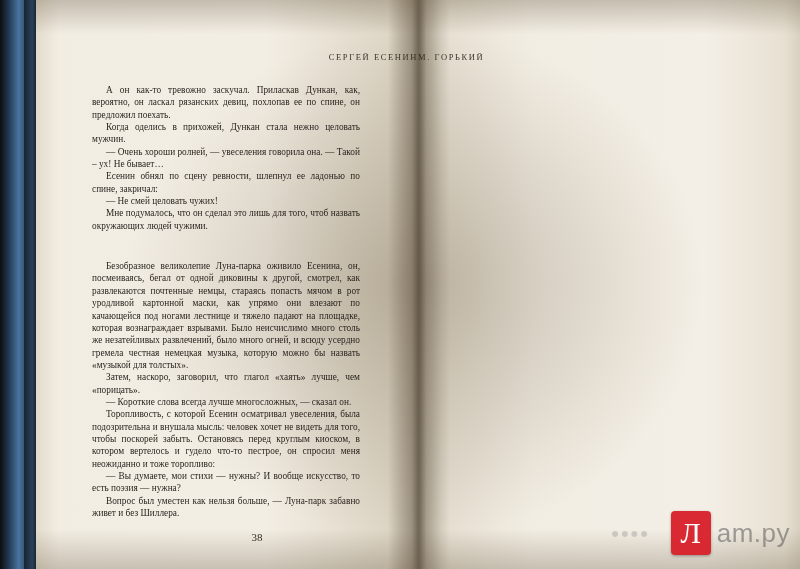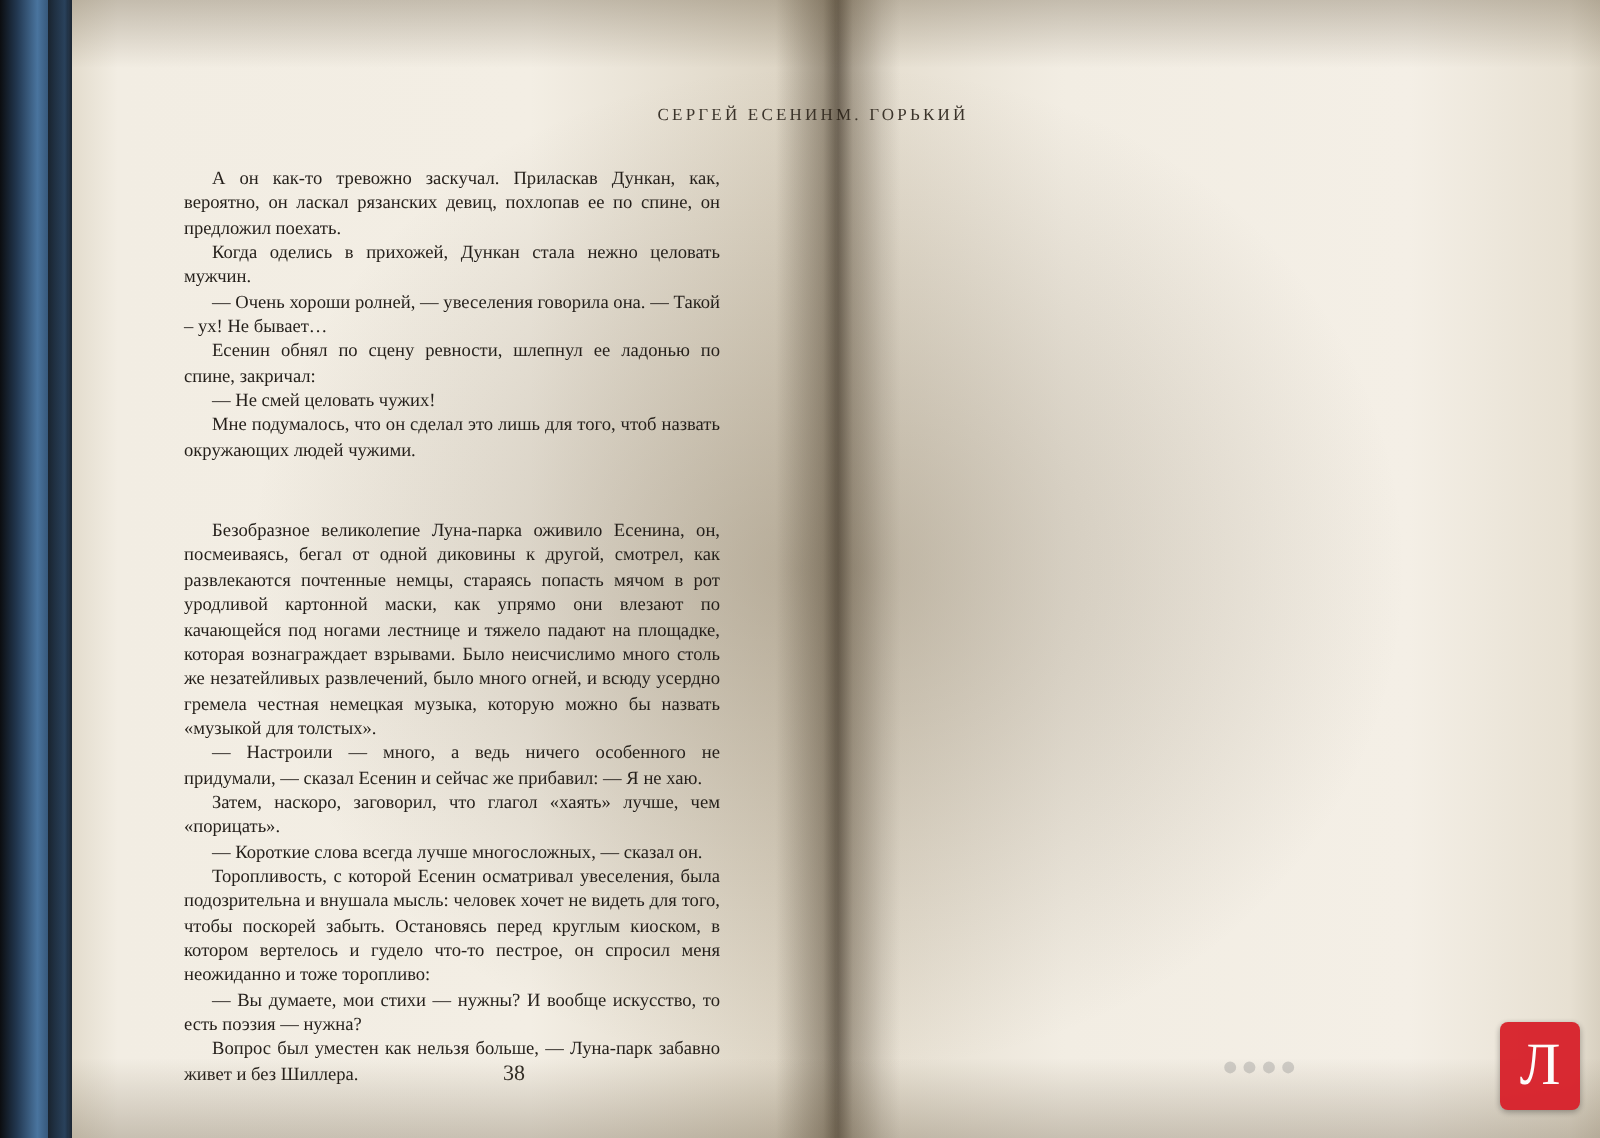--- a/index.html
+++ b/index.html
@@ -158,21 +158,20 @@
       <div class="running-head left">Сергей Есенин</div>
 
       <div class="column left">
         <p>А он как-то тревожно заскучал. Приласкав Дункан, как, вероятно, он ласкал рязанских девиц, похлопав ее по спине, он предложил поехать.</p>
         <p>Когда оделись в прихожей, Дункан стала нежно целовать мужчин.</p>
         <p>— Очень хороши ролней, — увеселения говорила она. — Такой – ух! Не бывает…</p>
         <p>Есенин обнял по сцену ревности, шлепнул ее ладонью по спине, закричал:</p>
         <p>— Не смей целовать чужих!</p>
         <p>Мне подумалось, что он сделал это лишь для того, чтоб назвать окружающих людей чужими.</p>
         <p class="gap">Безобразное великолепие Луна-парка оживило Есенина, он, посмеиваясь, бегал от одной диковины к другой, смотрел, как развлекаются почтенные немцы, стараясь попасть мячом в рот уродливой картонной маски, как упрямо они влезают по качающейся под ногами лестнице и тяжело падают на площадке, которая вознаграждает взрывами. Было неисчислимо много столь же незатейливых развлечений, было много огней, и всюду усердно гремела честная немецкая музыка, которую можно бы назвать «музыкой для толстых».</p>
-        <p>— Настроили — много, а ведь ничего особенного не придумали, — сказал Есенин и сейчас же прибавил: — Я не хаю.</p>
         <p>Затем, наскоро, заговорил, что глагол «хаять» лучше, чем «порицать».</p>
         <p>— Короткие слова всегда лучше многосложных, — сказал он.</p>
         <p>Торопливость, с которой Есенин осматривал увеселения, была подозрительна и внушала мысль: человек хочет не видеть для того, чтобы поскорей забыть. Остановясь перед круглым киоском, в котором вертелось и гудело что-то пестрое, он спросил меня неожиданно и тоже торопливо:</p>
         <p>— Вы думаете, мои стихи — нужны? И вообще искусство, то есть поэзия — нужна?</p>
         <p>Вопрос был уместен как нельзя больше, — Луна-парк забавно живет и без Шиллера.</p>
       </div>
 
       <div class="folio">38</div>
     </div>
 
@@ -183,15 +182,16 @@
 
     <div class="gutter"></div>
     <div class="curve-top"></div>
     <div class="curve-bottom"></div>
   </div>
 
   <div class="wm-dots">••••</div>
 
   <div class="watermark">
     <div class="wm-badge">Л</div>
+    <div class="wm-text">am.py</div>
   </div>
 
 </div>
 
 </body></html>

